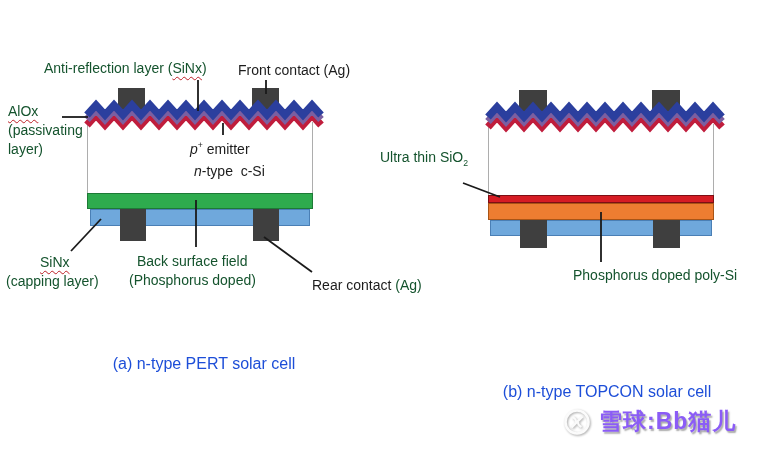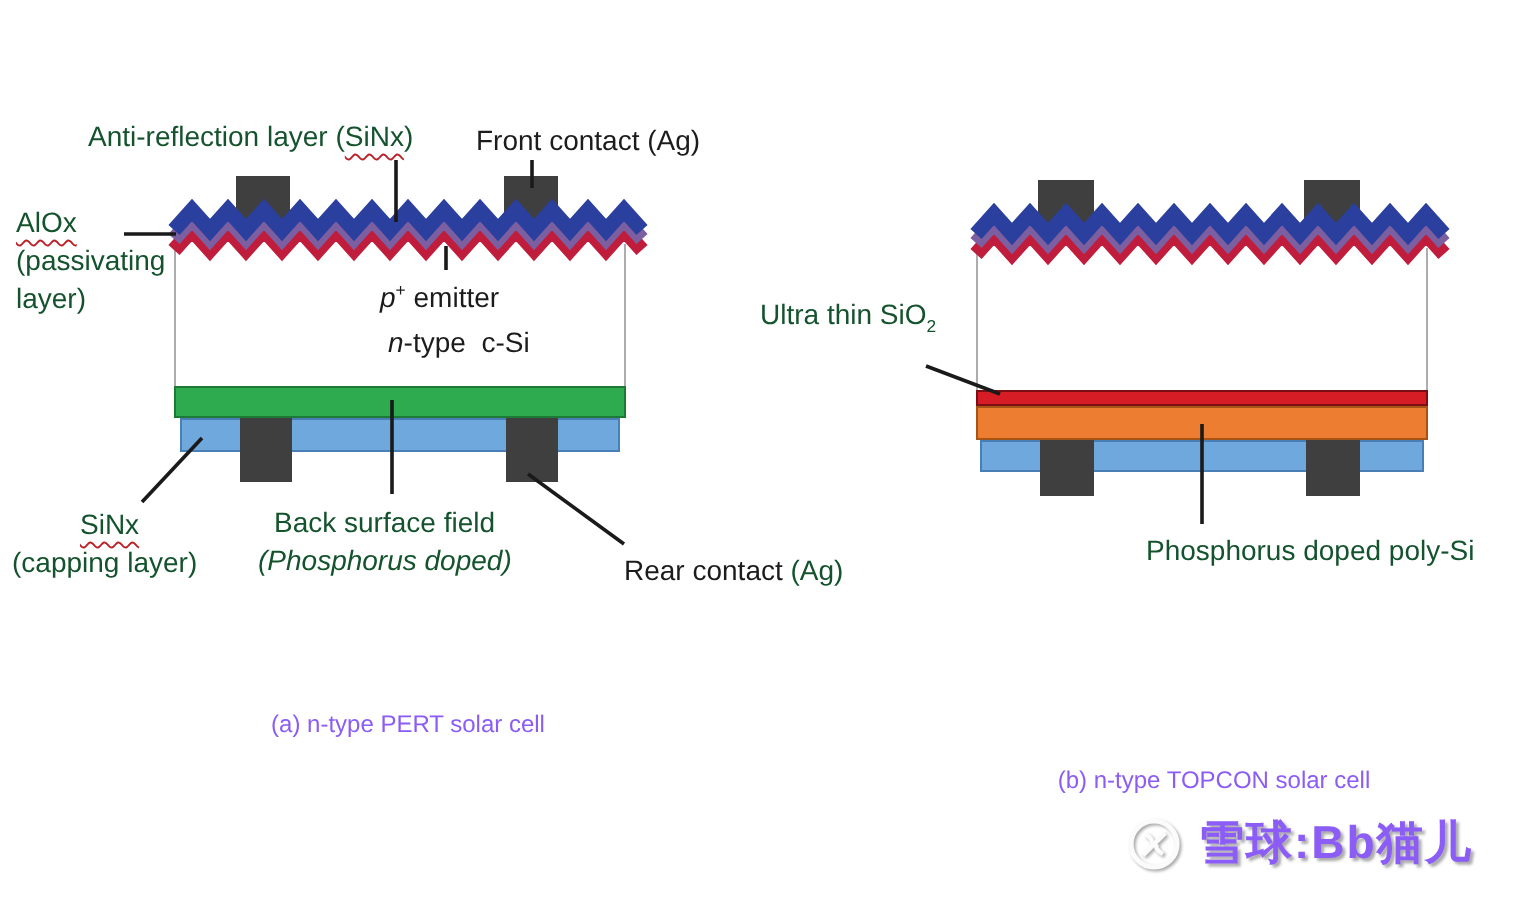--- a/index.html
+++ b/index.html
@@ -3,21 +3,21 @@
 <meta charset="utf-8">
 <style>
   html,body{margin:0;padding:0;background:#fff;}
   .canvas{position:relative;width:768px;height:454px;background:#ffffff;overflow:hidden;
           font-family:"Liberation Sans",sans-serif;}
   .grp{position:absolute;inset:0;}
   .lbl{position:absolute;font-size:14px;line-height:19px;white-space:pre;color:#1c1c1c;}
   .red{color:#14532d;}
   .wavy{text-decoration:underline;text-decoration-style:wavy;text-decoration-thickness:1px;
         text-underline-offset:3px;text-decoration-color:#bd2026;}
-  .caption{position:absolute;font-size:12px;color:#8b5cf6;white-space:pre;transform:translateX(-50%);}
+  .caption{position:absolute;font-size:16px;color:#1d4ed8;white-space:pre;transform:translateX(-50%);}
   .layer{position:absolute;box-sizing:border-box;}
   .contact{position:absolute;background:#3f3f3f;}
   .body-white{background:#ffffff;border-left:1px solid #adadad;border-right:1px solid #adadad;}
   .bsf-green{background:#2eab4e;border:1px solid #1d7a36;}
   .lt-blue{background:#6fa8dc;border:1px solid #4a7fb5;}
   .thin-red{background:#d61c24;border:1px solid #7d0f14;}
   .poly-orange{background:#ed7d31;border:1px solid #a85416;}
   .zz{position:absolute;overflow:visible;}
   .overlay{position:absolute;left:0;top:0;width:768px;height:454px;pointer-events:none;z-index:10;}
   sup{font-size:62%;}
@@ -66,21 +66,21 @@
     <span class="lbl red" style="left:8px;top:102px;"><span class="wavy">AlOx</span><br><span>(passivating</span><br><span>layer)</span></span>
 
     <span class="lbl" style="left:175px;top:136px;margin-left:15px;"><span class="em-i">p</span><sup>+</sup><span> emitter</span></span>
 
     <span class="lbl" style="left:170px;top:162px;margin-left:24px;"><span class="em-i">n</span><span>-type  c-Si</span></span>
 
     <span class="lbl red wavy" style="left:40px;top:253px;">SiNx</span>
     <span class="lbl red" style="left:6px;top:272px;">(capping layer)</span>
 
     <span class="lbl red" style="left:137px;top:252px;">Back surface field</span>
-    <span class="lbl red" style="left:129px;top:271px;font-style:italic;">(Phosphorus doped)</span>
+    <span class="lbl red" style="left:129px;top:271px;">(Phosphorus doped)</span>
 
     <span class="lbl" style="left:312px;top:276px;"><span>Rear contact </span><span class="red">(Ag)</span></span>
 
     <span class="caption" style="left:204px;top:355px;">(a) n-type PERT solar cell</span>
   </section>
 
   <section class="grp">
 
     <div class="contact" style="left:519px;top:90px;width:28px;height:26px;"></div>
     <div class="contact" style="left:652px;top:90px;width:28px;height:26px;"></div>

